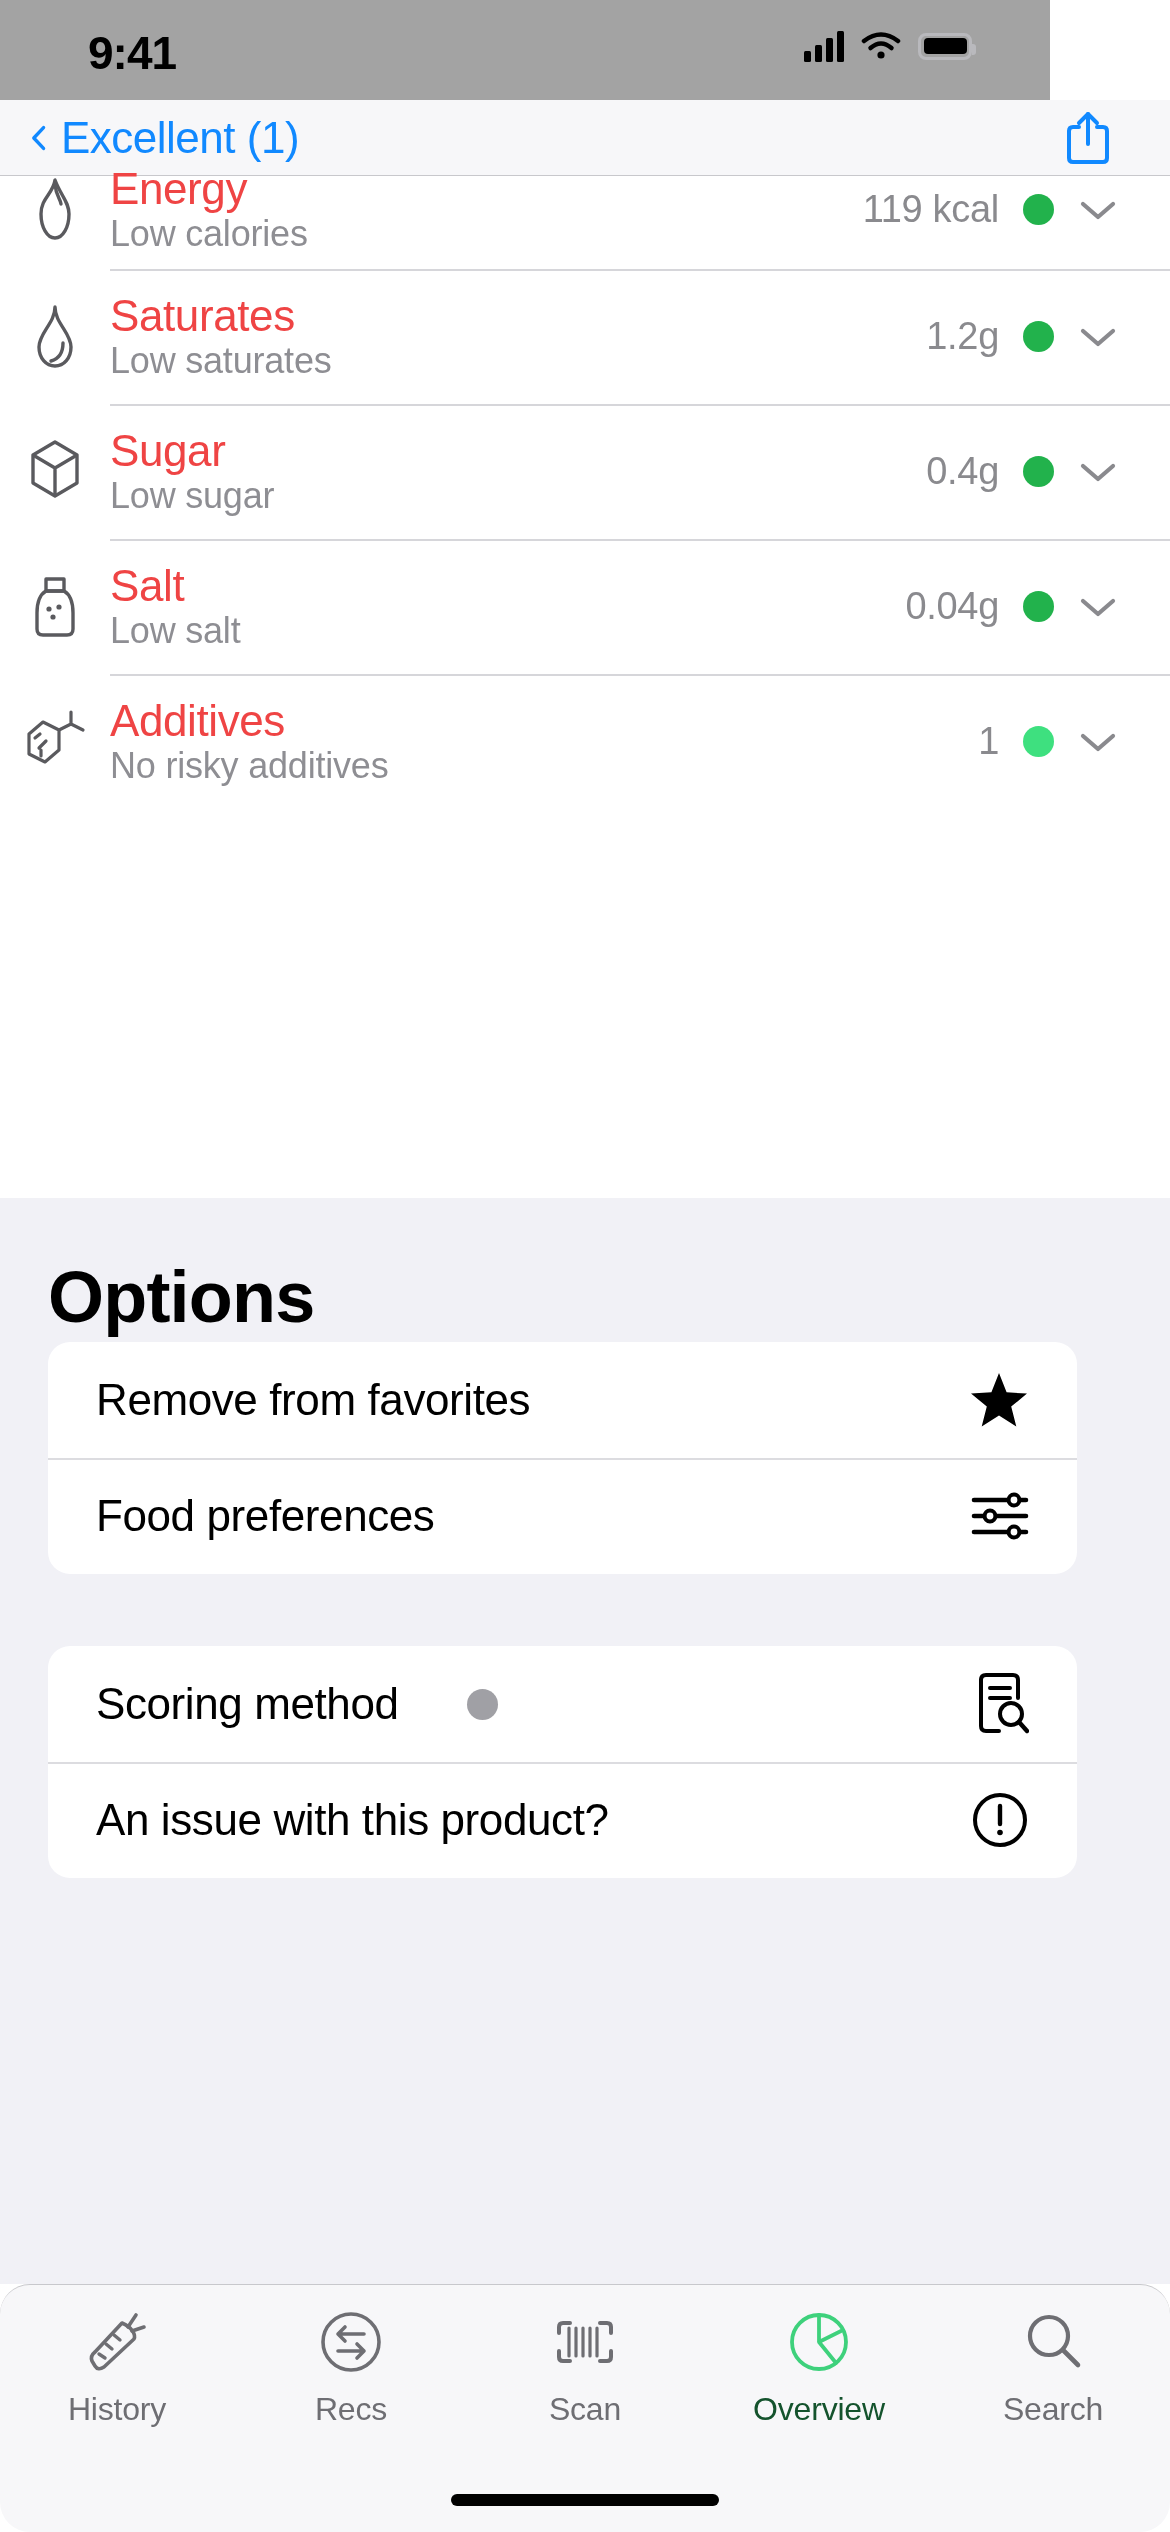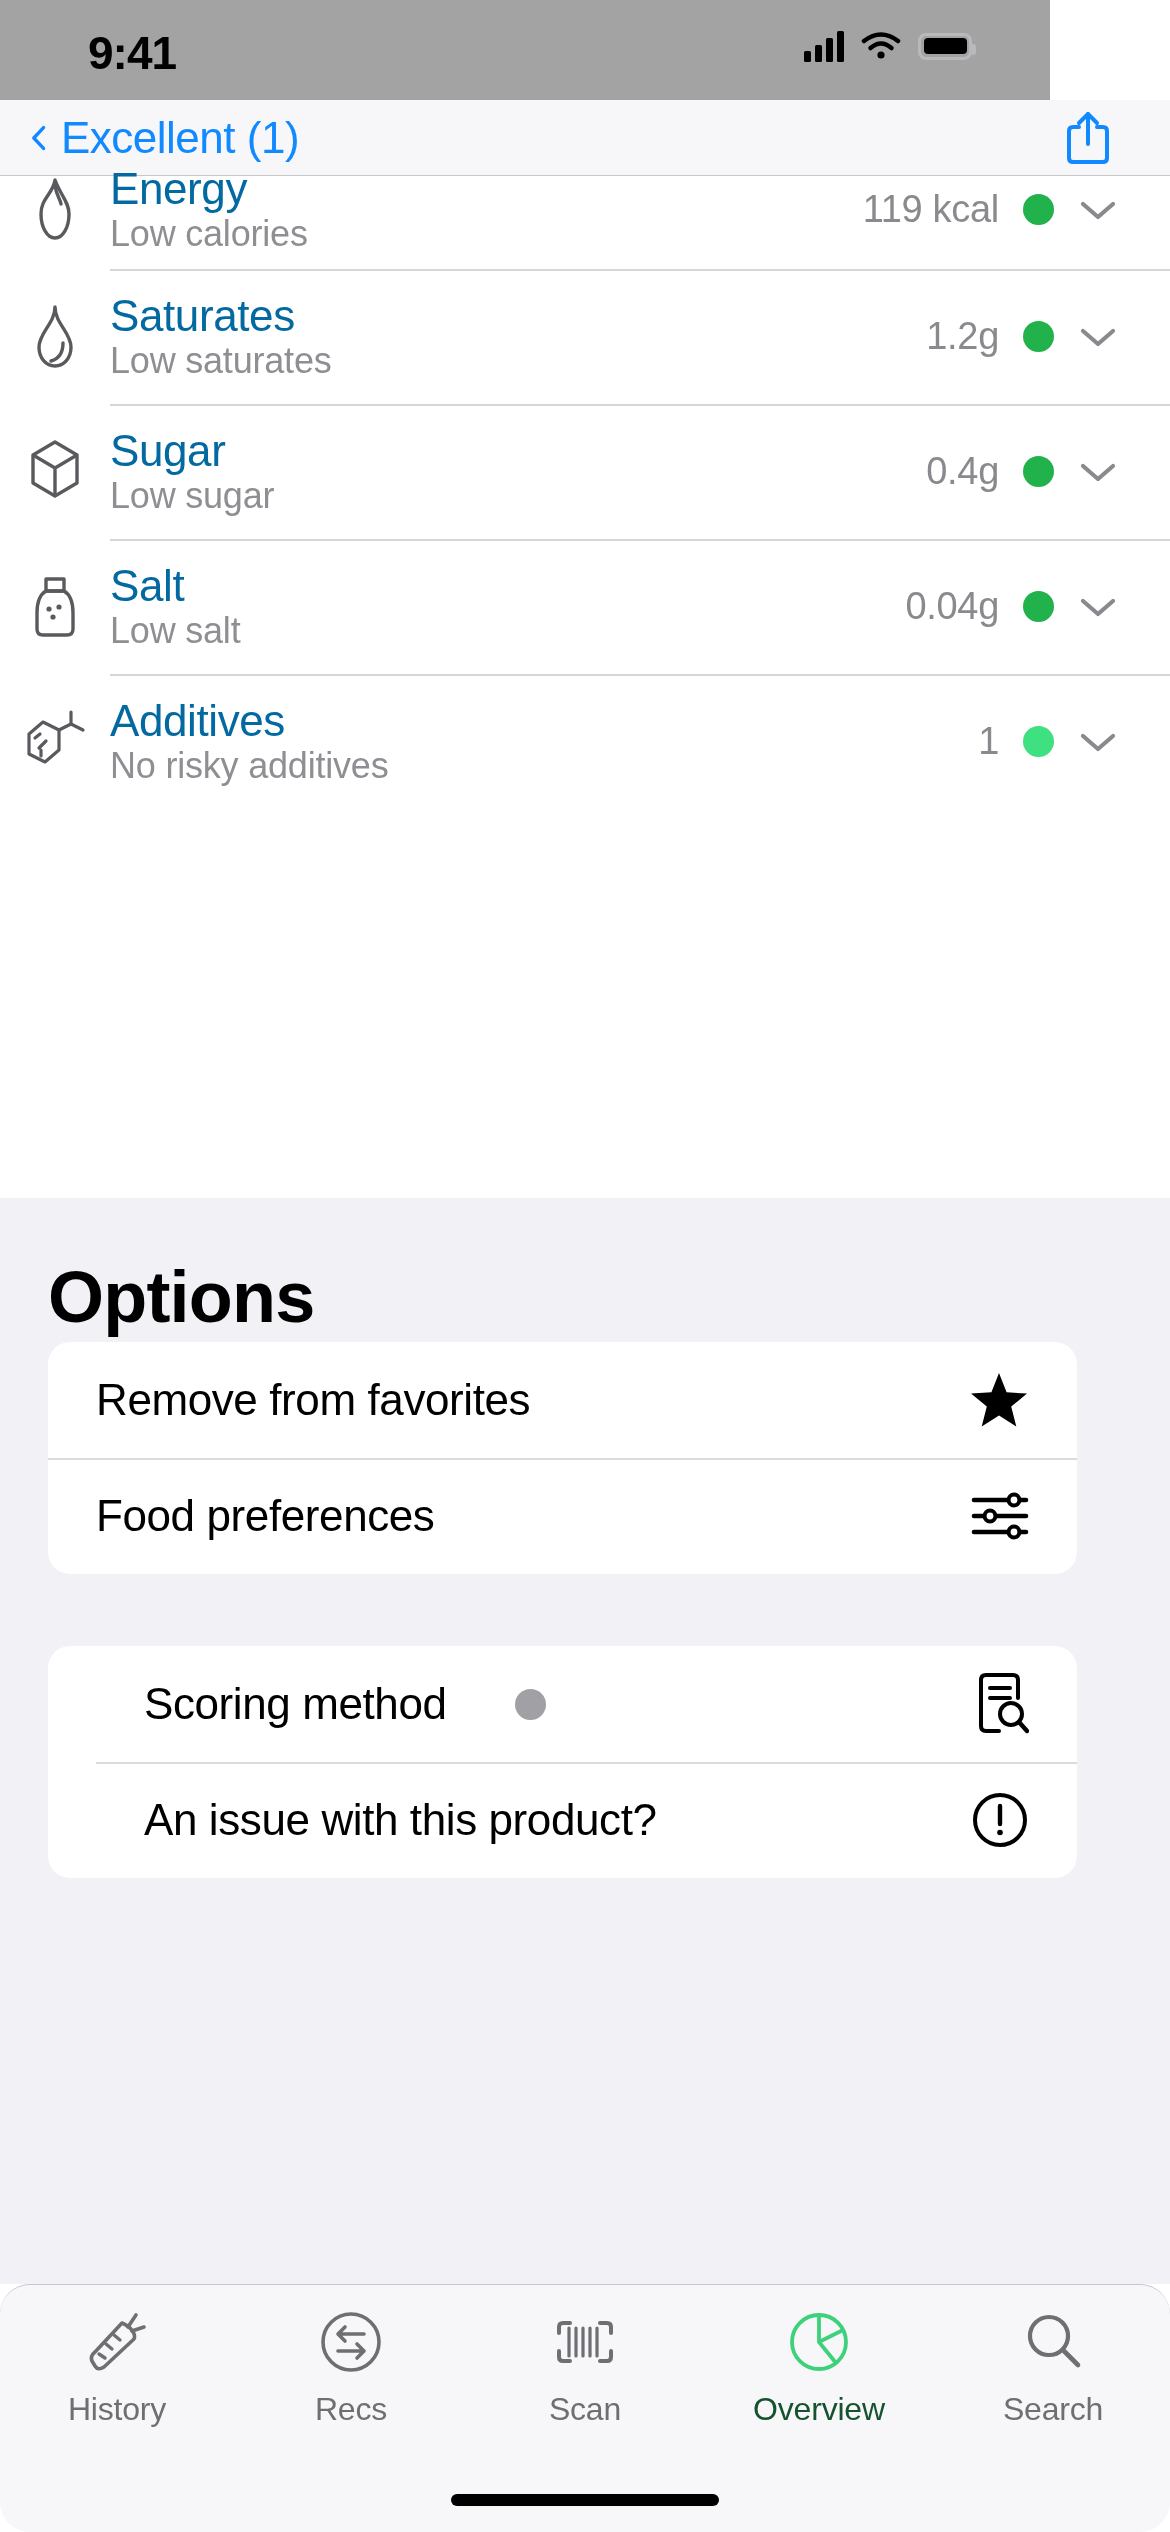--- a/index.html
+++ b/index.html
@@ -70,21 +70,21 @@
   }
   .nrow.first{ height:119px; }
   .nrow + .nrow::before{
     content:""; position:absolute; left:110px; right:0; top:0;
     height:1.5px; background:#d6d6da;
   }
   .nicon{
     width:110px; min-width:110px; display:flex; align-items:center; justify-content:center;
   }
   .ntext{ flex:1; display:flex; flex-direction:column; justify-content:center; gap:3px; }
-  .ntitle{ font-size:44px; color:#0369a1; letter-spacing:-0.4px; line-height:1.06; }
+  .ntitle{ font-size:44px; color:#ef4444; letter-spacing:-0.4px; line-height:1.06; }
   .nsub{ font-size:36px; color:#8e8e93; letter-spacing:-0.2px; line-height:1.06; }
   .nright{ display:flex; align-items:center; gap:24px; padding-right:52px; }
   .nval{ font-size:38px; color:#8a8a8e; letter-spacing:-0.3px; }
   .ndot{ width:31px; height:31px; border-radius:50%; }
   .nchev{ width:40px; height:24px; }
 
   
   .nutri-inner{ position:absolute; top:-26px; left:0; width:1170px; }
 
   
@@ -94,21 +94,21 @@
   }
   .opt-heading{
     position:absolute; left:48px; top:58px;
     font-size:72px; font-weight:bold; color:#000; letter-spacing:-0.8px;
   }
   .card{
     position:absolute; left:48px; width:1029px;
     background:#ffffff; border-radius:22px; overflow:hidden;
   }
   #card-a{ top:144px; }
-  #card-b{ top:448px;padding-left:48px; }
+  #card-b{ top:448px; }
   .orow{
     position:relative; display:flex; align-items:center;
     height:116px; padding:0 48px 0 48px;gap:24px;
   }
   .orow + .orow::before{
     content:""; position:absolute; left:0; right:0; top:0;
     height:1.5px; background:#dcdce0;
   }
   .olabel{ font-size:44px; color:#000; letter-spacing:-0.4px; }
   .odot{

